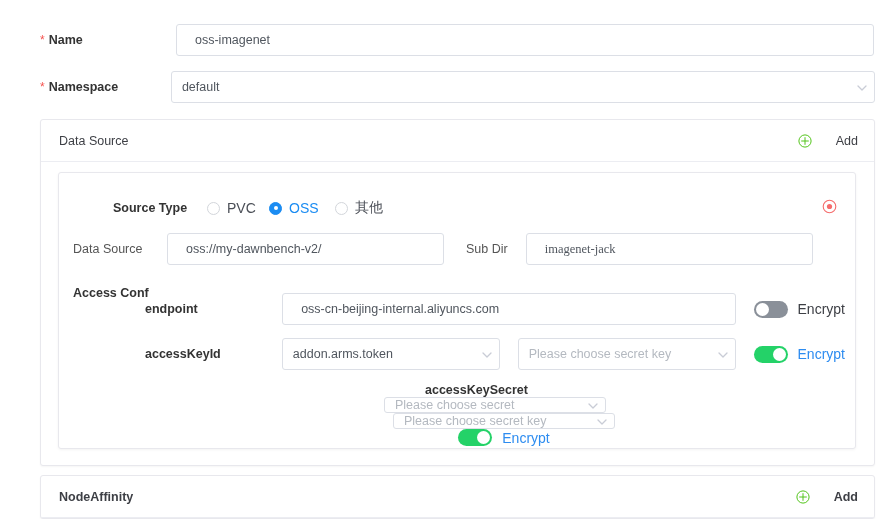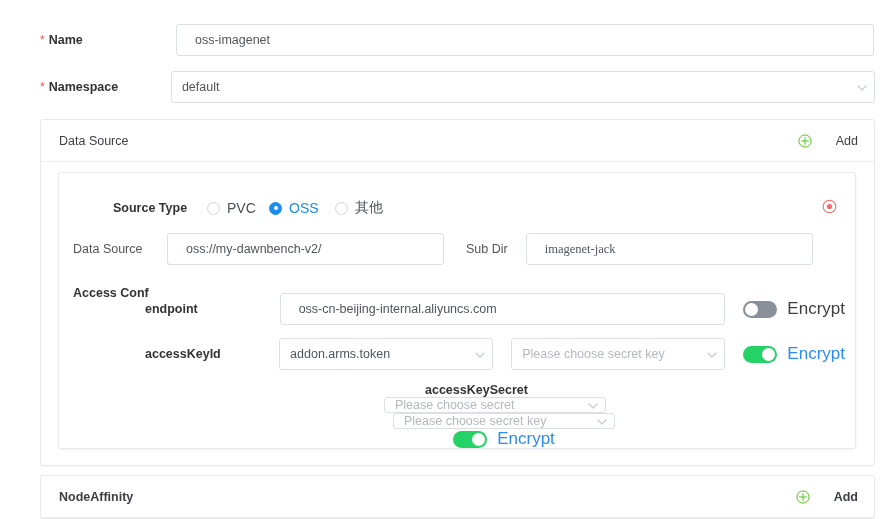--- a/index.html
+++ b/index.html
@@ -158,21 +158,21 @@
     top: 2px; left: 2px;
     width: 13px; height: 13px;
     border-radius: 50%;
     background: #ffffff;
     transition: none;
   }
   .toggle.on { background: #24d268; }
   .toggle.on::after { left: 19px; }
   .tgl-label {
     margin-left: 10px;
-    font-size: 17px;
+    font-size: 14px;
     color: #3d3f45;
     white-space: nowrap;
   }
   .tgl-label.on { color: #2d8cf0; }
 </style>
 </head>
 <body>
 
 <div class="page">
 

